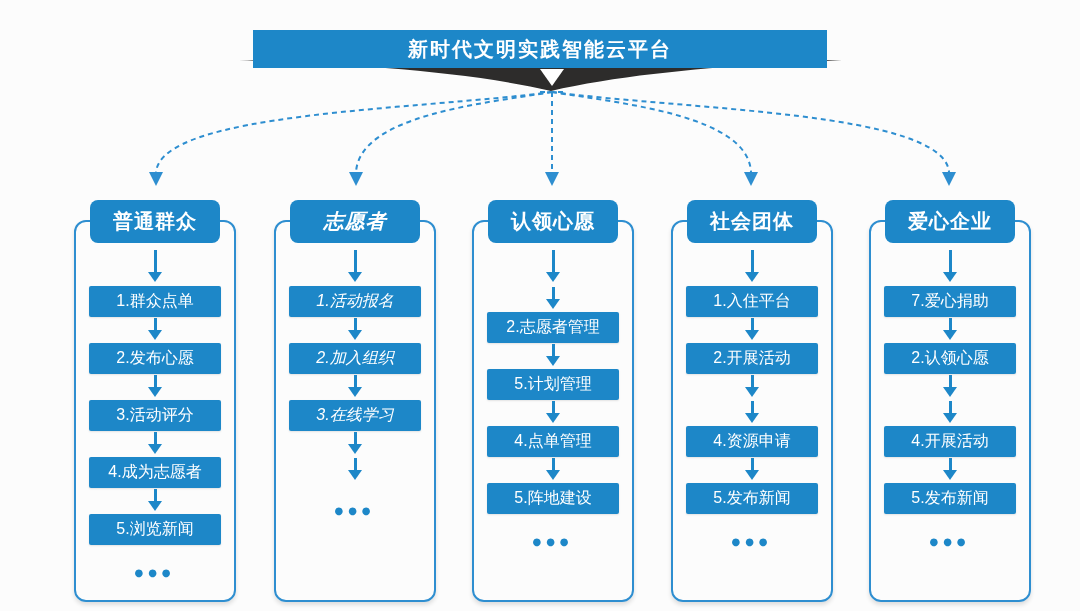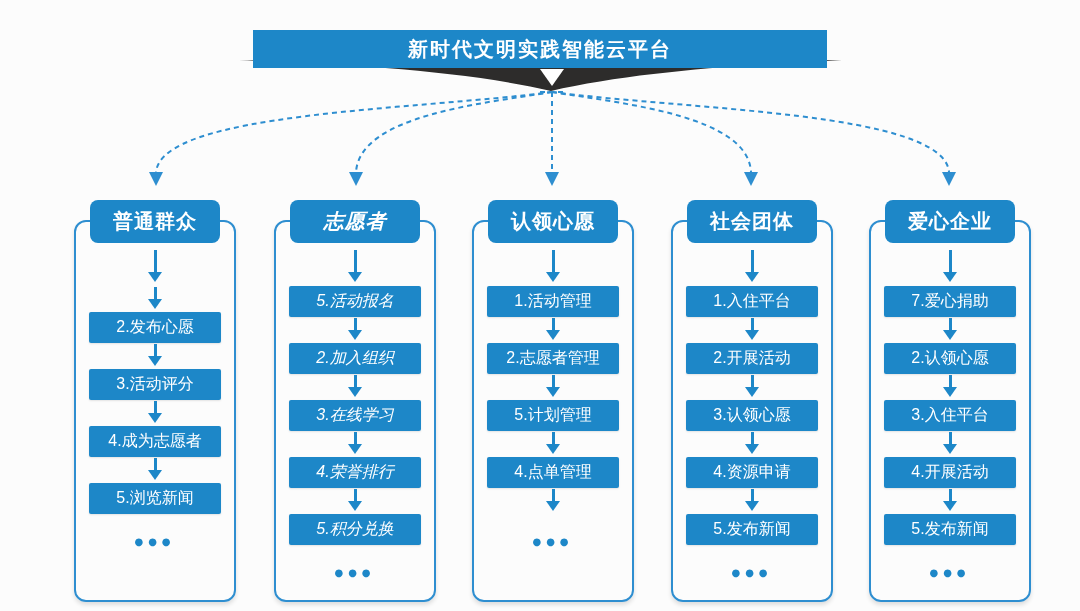--- a/index.html
+++ b/index.html
@@ -163,20 +163,21 @@
   <div id="columns">
   <div class="column" style="left: 55px;">
     <div class="col-frame"></div>
     <div class="col-header">
       <span class="col-header-label">普通群众</span>
     </div>
     <div class="col-body">
           <div class="arrow-slot long">
             <div class="arrow-line"></div>
           </div>
+          <div class="flow-item">1.群众点单</div>
           <div class="arrow-slot short">
             <div class="arrow-line"></div>
           </div>
           <div class="flow-item">2.发布心愿</div>
           <div class="arrow-slot short">
             <div class="arrow-line"></div>
           </div>
           <div class="flow-item">3.活动评分</div>
           <div class="arrow-slot short">
             <div class="arrow-line"></div>
@@ -192,66 +193,64 @@
 
   <div class="column" style="left: 255px; font-style: italic;">
     <div class="col-frame"></div>
     <div class="col-header">
       <span class="col-header-label">志愿者</span>
     </div>
     <div class="col-body">
           <div class="arrow-slot long">
             <div class="arrow-line"></div>
           </div>
-          <div class="flow-item">5.活动报名</div>
+          <div class="flow-item">1.活动报名</div>
           <div class="arrow-slot short">
             <div class="arrow-line"></div>
           </div>
           <div class="flow-item">2.加入组织</div>
           <div class="arrow-slot short">
             <div class="arrow-line"></div>
           </div>
           <div class="flow-item">3.在线学习</div>
           <div class="arrow-slot short">
             <div class="arrow-line"></div>
           </div>
-          <div class="flow-item">4.荣誉排行</div>
-          <div class="arrow-slot short">
-            <div class="arrow-line"></div>
-          </div>
-          <div class="flow-item">5.积分兑换</div>
+          <div class="arrow-slot short">
+            <div class="arrow-line"></div>
+          </div>
           <div class="more-dots">●●●</div>
         </div>
   </div>
 
   <div class="column" style="left: 453px;">
     <div class="col-frame"></div>
     <div class="col-header">
       <span class="col-header-label">认领心愿</span>
     </div>
     <div class="col-body">
           <div class="arrow-slot long">
             <div class="arrow-line"></div>
           </div>
-          <div class="flow-item">1.活动管理</div>
           <div class="arrow-slot short">
             <div class="arrow-line"></div>
           </div>
           <div class="flow-item">2.志愿者管理</div>
           <div class="arrow-slot short">
             <div class="arrow-line"></div>
           </div>
           <div class="flow-item">5.计划管理</div>
           <div class="arrow-slot short">
             <div class="arrow-line"></div>
           </div>
           <div class="flow-item">4.点单管理</div>
           <div class="arrow-slot short">
             <div class="arrow-line"></div>
           </div>
+          <div class="flow-item">5.阵地建设</div>
           <div class="more-dots">●●●</div>
         </div>
   </div>
 
   <div class="column" style="left: 652px;">
     <div class="col-frame"></div>
     <div class="col-header">
       <span class="col-header-label">社会团体</span>
     </div>
     <div class="col-body">
@@ -259,21 +258,20 @@
             <div class="arrow-line"></div>
           </div>
           <div class="flow-item">1.入住平台</div>
           <div class="arrow-slot short">
             <div class="arrow-line"></div>
           </div>
           <div class="flow-item">2.开展活动</div>
           <div class="arrow-slot short">
             <div class="arrow-line"></div>
           </div>
-          <div class="flow-item">3.认领心愿</div>
           <div class="arrow-slot short">
             <div class="arrow-line"></div>
           </div>
           <div class="flow-item">4.资源申请</div>
           <div class="arrow-slot short">
             <div class="arrow-line"></div>
           </div>
           <div class="flow-item">5.发布新闻</div>
           <div class="more-dots">●●●</div>
         </div>
@@ -289,21 +287,20 @@
             <div class="arrow-line"></div>
           </div>
           <div class="flow-item">7.爱心捐助</div>
           <div class="arrow-slot short">
             <div class="arrow-line"></div>
           </div>
           <div class="flow-item">2.认领心愿</div>
           <div class="arrow-slot short">
             <div class="arrow-line"></div>
           </div>
-          <div class="flow-item">3.入住平台</div>
           <div class="arrow-slot short">
             <div class="arrow-line"></div>
           </div>
           <div class="flow-item">4.开展活动</div>
           <div class="arrow-slot short">
             <div class="arrow-line"></div>
           </div>
           <div class="flow-item">5.发布新闻</div>
           <div class="more-dots">●●●</div>
         </div>

